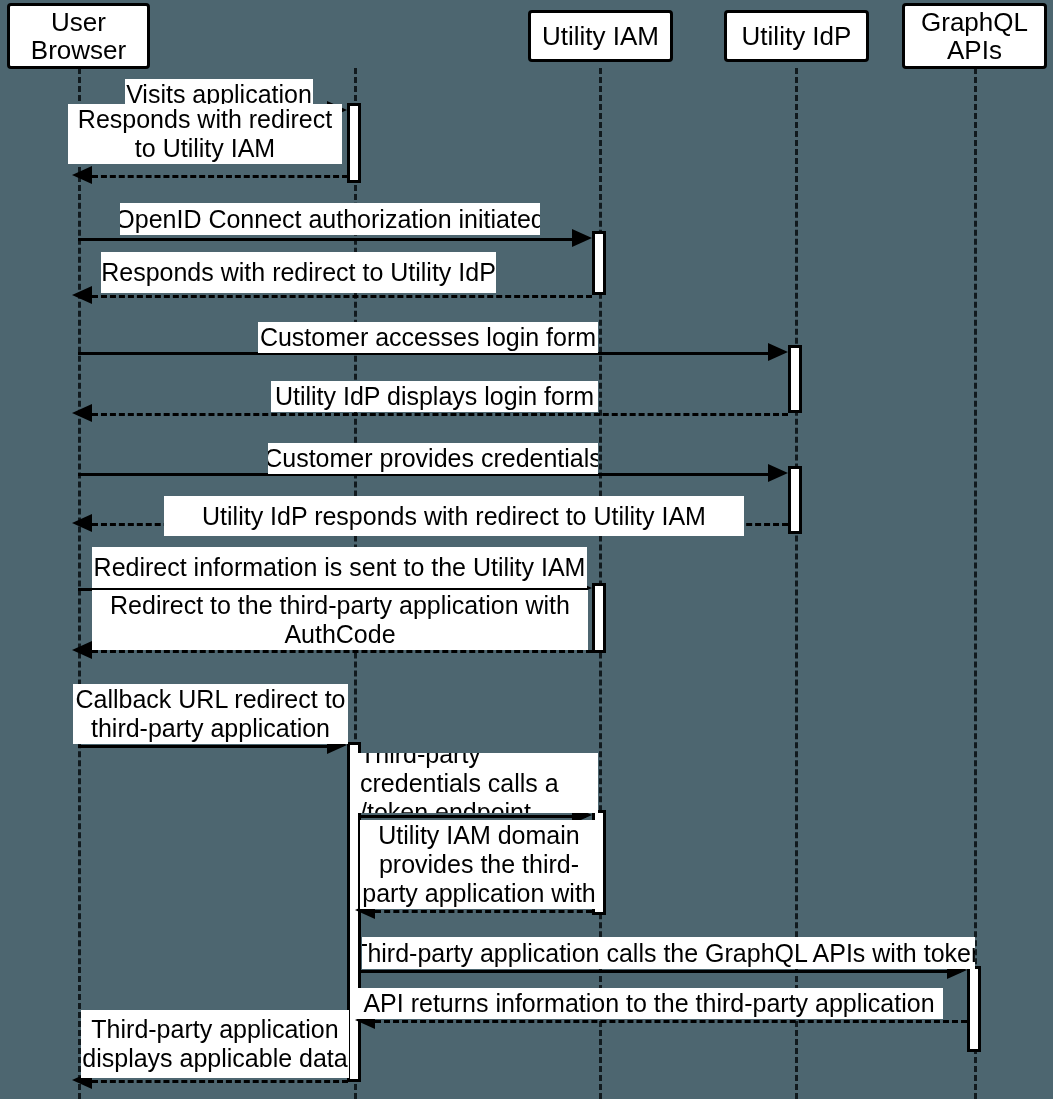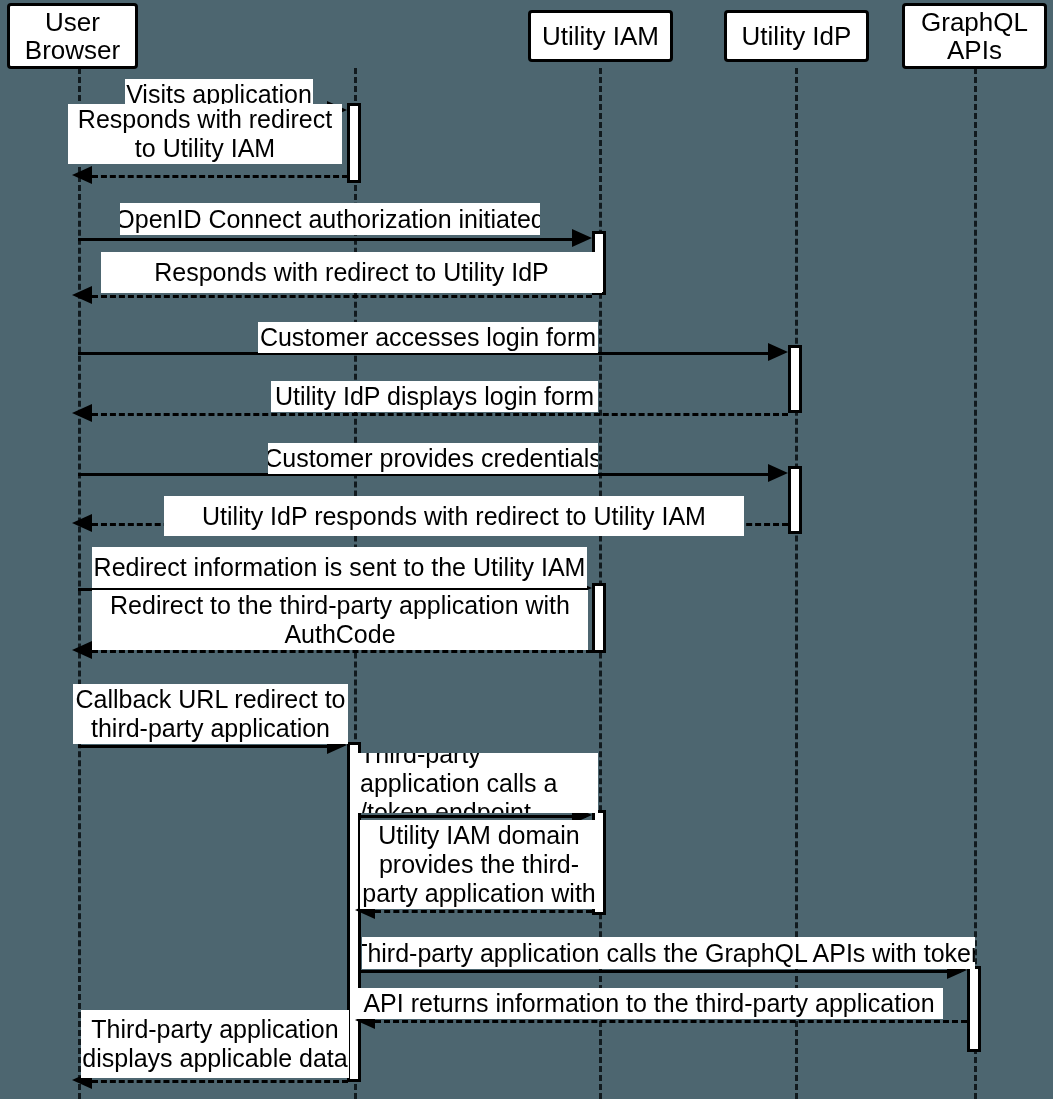--- a/index.html
+++ b/index.html
@@ -109,21 +109,21 @@
 <body>
 
 <div id="diagram">
 
   <div class="lifeline" style="left:78px; top:68px; height:1031px;"></div>
   <div class="lifeline" style="left:354px; top:68px; height:1031px;"></div>
   <div class="lifeline" style="left:599px; top:68px; height:1031px;"></div>
   <div class="lifeline" style="left:795px; top:68px; height:1031px;"></div>
   <div class="lifeline" style="left:974px; top:68px; height:1031px;"></div>
 
-  <div class="participant" style="left:7px; top:3px; width:131px; height:66px;">
+  <div class="participant" style="left:7px; top:3px; width:143px; height:66px;">
     <span>User
 Browser</span>
   </div>
   <div class="participant" style="left:528px; top:10px; width:145px; height:52px;">
     <span>Utility IAM</span>
   </div>
   <div class="participant" style="left:724px; top:10px; width:145px; height:52px;">
     <span>Utility IdP</span>
   </div>
   <div class="participant" style="left:902px; top:3px; width:145px; height:66px;">
@@ -148,21 +148,21 @@
   <div class="arrowhead left" style="left:72px; top:166px;"></div>
   <div class="msg-label" style="left:68px; top:104px; width:274px; height:60px;">Responds with redirect
 to Utility IAM</div>
 
   <div class="msg-line solid" style="left:78px; top:238px; width:507px;"></div>
   <div class="arrowhead right" style="left:572px; top:229px;"></div>
   <div class="msg-label" style="left:120px; top:203px; width:420px; height:32px;">OpenID Connect authorization initiated</div>
 
   <div class="msg-line dashed" style="left:92px; top:295px; width:500px;"></div>
   <div class="arrowhead left" style="left:72px; top:286px;"></div>
-  <div class="msg-label" style="left:101px; top:252px; width:501px; height:41px;">Responds with redirect to Utility IdP</div>
+  <div class="msg-label" style="left:101px; top:252px; width:395px; height:41px;">Responds with redirect to Utility IdP</div>
 
   <div class="msg-line solid" style="left:78px; top:352px; width:703px;"></div>
   <div class="arrowhead right" style="left:768px; top:343px;"></div>
   <div class="msg-label" style="left:258px; top:322px; width:340px; height:31px;">Customer accesses login form</div>
 
   <div class="msg-line dashed" style="left:92px; top:413px; width:696px;"></div>
   <div class="arrowhead left" style="left:72px; top:404px;"></div>
   <div class="msg-label" style="left:271px; top:381px; width:327px; height:31px;">Utility IdP displays login form</div>
 
   <div class="msg-line solid" style="left:78px; top:473px; width:703px;"></div>
@@ -182,21 +182,21 @@
   <div class="msg-label" style="left:92px; top:590px; width:496px; height:60px;">Redirect to the third-party application with
 AuthCode</div>
 
   <div class="msg-line solid" style="left:78px; top:745px; width:262px;"></div>
   <div class="arrowhead right" style="left:327px; top:736px;"></div>
   <div class="msg-label" style="left:73px; top:684px; width:275px; height:60px;">Callback URL redirect to
 third-party application</div>
 
   <div class="msg-line solid" style="left:361px; top:815px; width:225px;"></div>
   <div class="arrowhead right" style="left:572px; top:806px;"></div>
-  <div class="msg-label clip" style="left:358px; top:753px; width:240px; height:60px;">Third-party application
+  <div class="msg-label clip" style="left:358px; top:753px; width:240px; height:60px;">Third-party credentials
 calls a /token endpoint</div>
 
   <div class="msg-line dashed" style="left:375px; top:910px; width:217px;"></div>
   <div class="arrowhead left" style="left:355px; top:901px;"></div>
   <div class="msg-label" style="left:360px; top:820px; width:238px; height:89px;">Utility IAM domain
 provides the third-
 party application with</div>
 
   <div class="msg-line solid" style="left:361px; top:970px; width:600px;"></div>
   <div class="arrowhead right" style="left:947px; top:961px;"></div>

